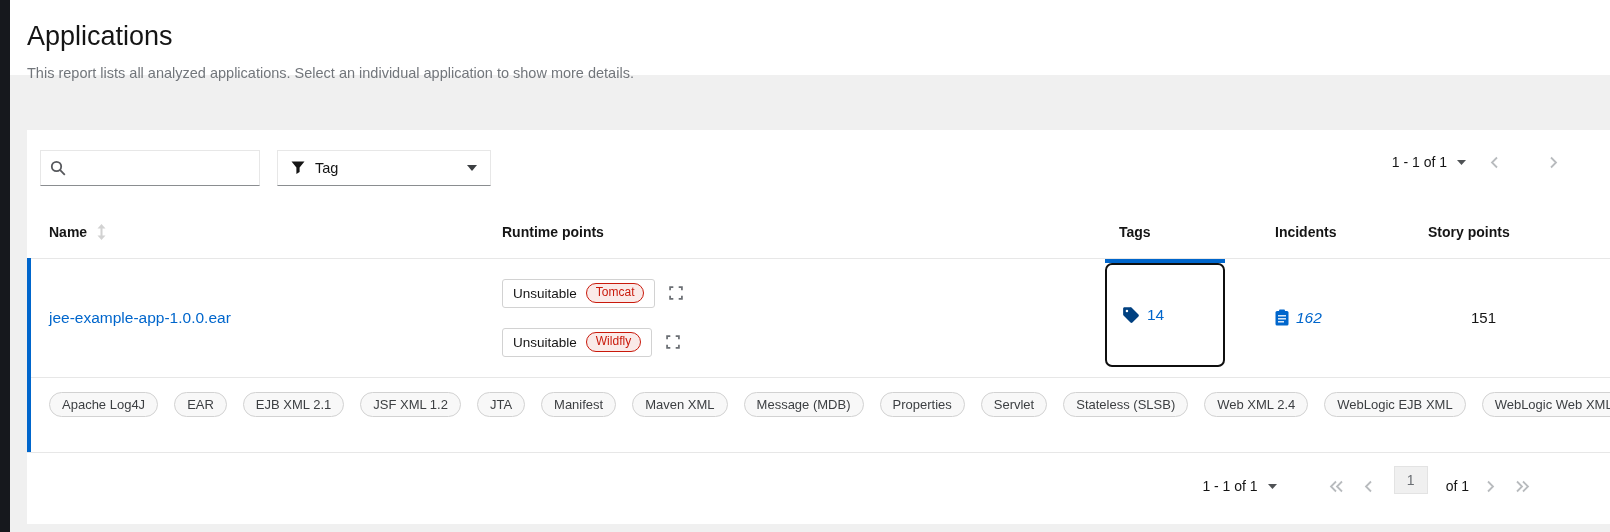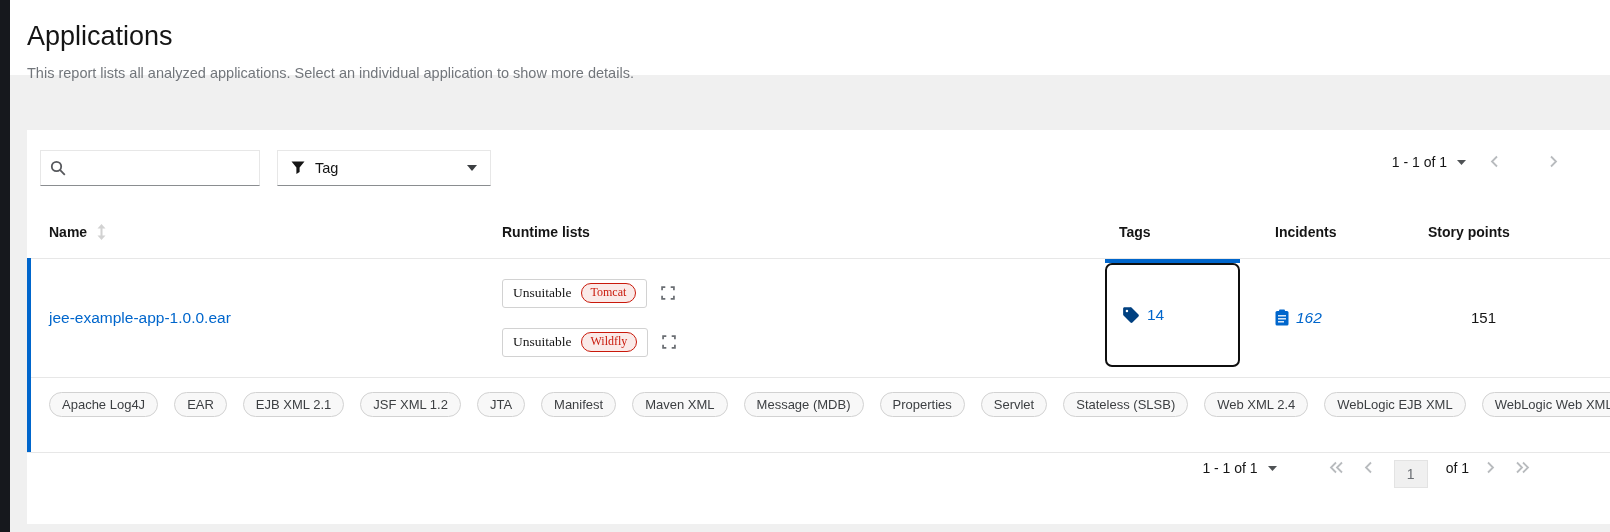--- a/index.html
+++ b/index.html
@@ -17,21 +17,21 @@
   .search-box{width:220px;height:36px;box-sizing:border-box;background:#fff;
               border:1px solid #e7e7e7;border-bottom:1px solid #8a8d90;
               display:flex;align-items:center;padding:0 9px;gap:8px;}
   .search-box input{border:none;outline:none;flex:1;font:14.5px "Liberation Sans",sans-serif;min-width:0;}
   .filter-select{width:214px;height:36px;box-sizing:border-box;background:#fff;cursor:pointer;
                  border:1px solid #e7e7e7;border-bottom:1px solid #8a8d90;
                  display:flex;align-items:center;padding:0 13px;gap:10px;font-size:14.5px;}
   .filter-select .caret{margin-left:auto;}
 
   
-  .pg{display:flex;align-items:flex-start;font-size:14px;color:#151515;}
+  .pg{display:flex;align-items:flex-end;font-size:14px;color:#151515;}
   .pg-toggle{display:flex;align-items:center;gap:10px;background:none;border:none;
              font:14px "Liberation Sans",sans-serif;color:#151515;cursor:pointer;padding:0;}
   .pg-nav{background:none;border:none;padding:0;cursor:default;display:flex;align-items:center;}
   .pagination-top{position:absolute;top:24px;right:28px;gap:0;}
   .pagination-top .pg-nav{padding:0 23px;}
   .pagination-bottom{position:absolute;top:330px;right:70px;height:34px;}
   .pagination-bottom .pg-toggle{margin-right:42px;}
   .pagination-bottom .pg-nav{padding:0 9px;}
   .page-input{width:34px;height:28px;box-sizing:border-box;margin:0 10px;text-align:center;
               background:#f0f0f0;border:1px solid #e3e3e3;color:#6a6e73;
@@ -41,29 +41,29 @@
   
   .thead{position:absolute;top:75px;left:0;right:0;height:53px;border-bottom:1px solid #e7e7e7;}
   .th{position:absolute;top:0;height:53px;display:flex;align-items:center;gap:10px;
       font-size:14px;font-weight:700;color:#151515;}
   .col-name{left:22px;} .col-runtime{left:475px;} .col-tags{left:1092px;}
   .col-incidents{left:1248px;} .col-story{left:1401px;}
 
   .row-accent{position:absolute;left:0;top:128px;width:4px;height:194px;background:#0066cc;}
   .cell{position:absolute;top:128px;height:119px;display:flex;align-items:center;}
   .app-link{color:#0066cc;font-size:15.5px;text-decoration:none;cursor:pointer;}
-  .runtime-cell{flex-direction:column;align-items:flex-start;justify-content:center;gap:20px;font-family:Liberation Serif, serif;}
+  .runtime-cell{flex-direction:column;align-items:flex-start;justify-content:center;gap:20px;}
   .rl-row{display:flex;align-items:center;gap:14px;}
   .rl-box{display:flex;align-items:center;gap:9px;height:27px;padding:0 10px;
           border:1px solid #d2d2d2;border-radius:3px;background:#fff;font-size:13.5px;}
   .rl-badge{display:inline-block;padding:1px 9px 2px;border:1px solid #c9190b;border-radius:10px;
             background:#faeae8;color:#c9190b;font-size:12px;line-height:15px;}
   .expand-btn{background:none;border:none;padding:0;cursor:pointer;display:flex;align-items:center;}
 
-  .tags-cell{position:absolute;left:1078px;top:129px;width:135px;height:108px;box-sizing:border-box;cursor:pointer;}
+  .tags-cell{position:absolute;left:1078px;top:129px;width:120px;height:108px;box-sizing:border-box;cursor:pointer;}
   .tags-cell-topbar{height:4px;background:#0066cc;}
   .tags-cell-box{box-sizing:border-box;height:104px;border:2px solid #0f0f0f;border-radius:7px;
                  display:flex;align-items:center;padding-left:15px;gap:7px;
                  color:#0066cc;font-size:15.5px;}
   .incidents-link{display:flex;align-items:center;gap:7px;color:#0066cc;font-size:15.5px;
                   text-decoration:none;cursor:pointer;font-style:italic;}
   .story-val{font-size:15px;color:#151515;}
 
   .row-divider{position:absolute;left:4px;right:0;top:247px;border-top:1px solid #e7e7e7;}
   .pills{position:absolute;left:22px;top:262px;display:flex;gap:16px;}
@@ -135,21 +135,21 @@
       <div class="th col-name">
         <span>Name</span>
         <span style="display:flex">
           <svg width="9" height="16" viewBox="0 0 9 16" fill="#d2d2d2">
               <polygon points="4.5,0 8.5,4.6 0.5,4.6"></polygon>
               <rect x="3.5" y="4" width="2" height="8"></rect>
               <polygon points="4.5,16 0.5,11.4 8.5,11.4"></polygon>
             </svg>
         </span>
       </div>
-      <div class="th col-runtime">Runtime lists</div>
+      <div class="th col-runtime">Runtime points</div>
       <div class="th col-tags">Tags</div>
       <div class="th col-incidents">Incidents</div>
       <div class="th col-story">Story points</div>
     </div>
 
     <div class="row-accent"></div>
 
     <div class="cell col-name" style="left:22px;">
       <a class="app-link">jee-example-app-1.0.0.ear</a>
     </div>

